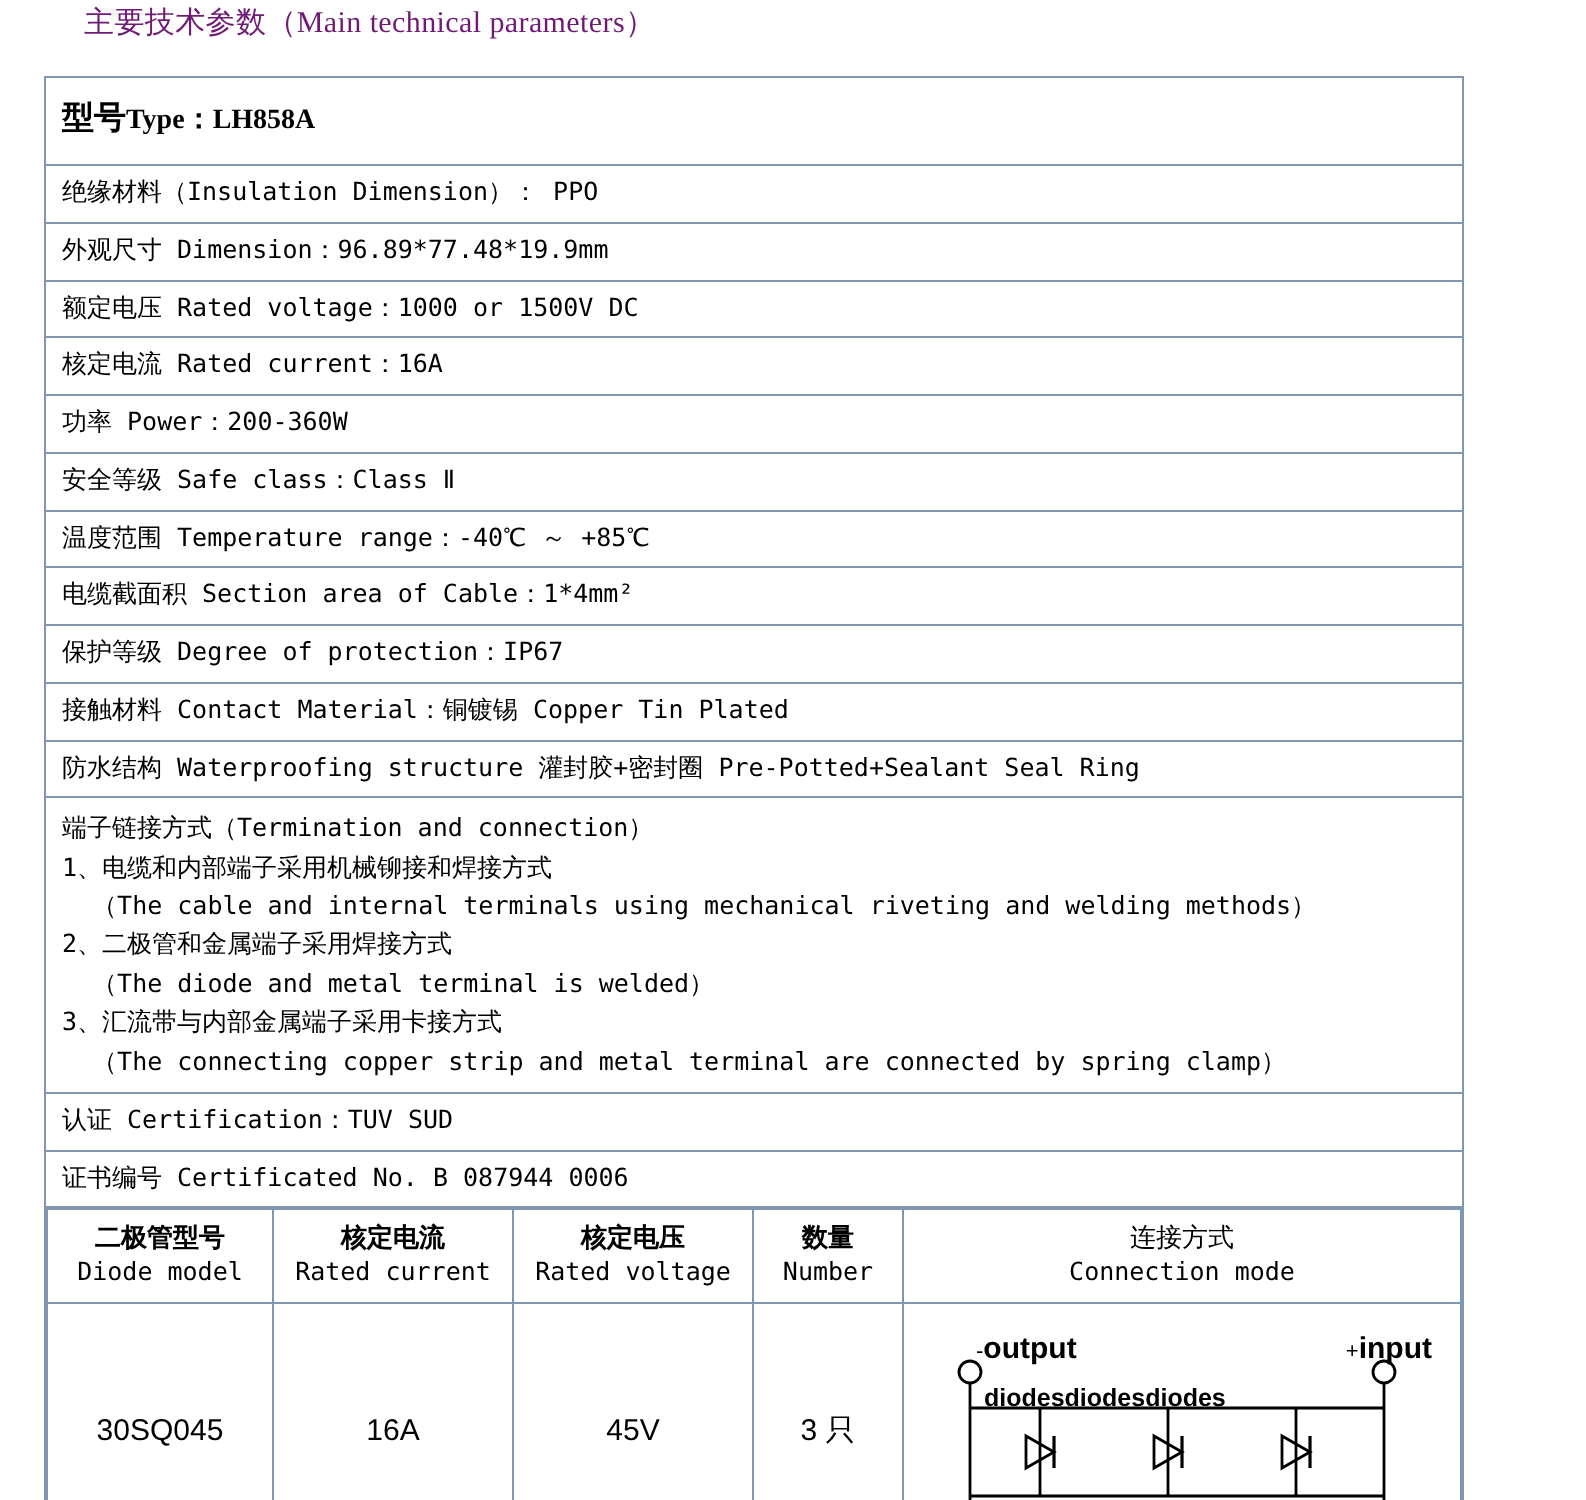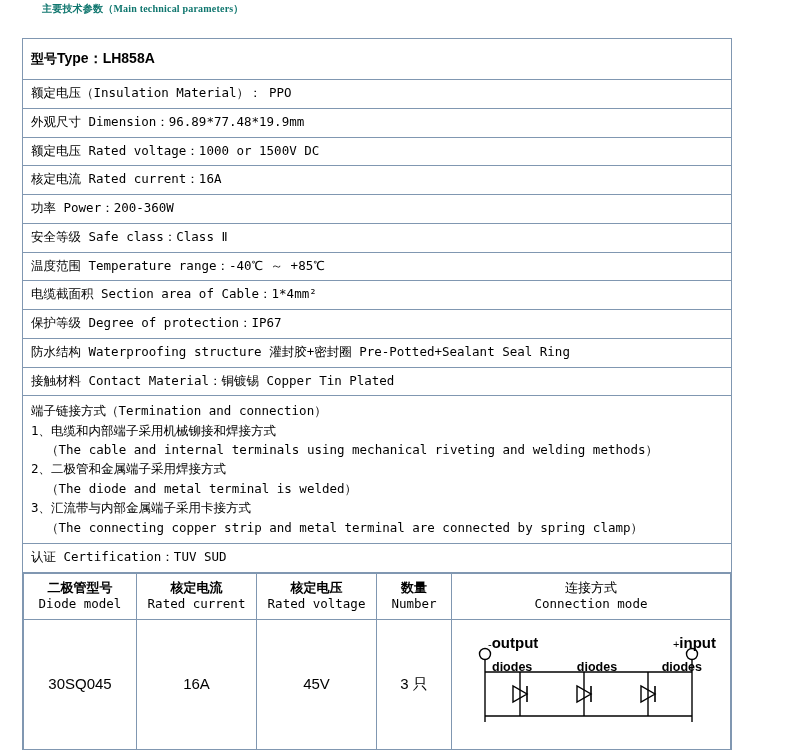--- a/index.html
+++ b/index.html
@@ -18,23 +18,23 @@
   .page {
     width: 793px;
     height: 750px;
     position: relative;
   }
   .doc-title {
     position: absolute;
     left: 42px;
     top: 2px;
     font-family: "Liberation Serif", serif;
-    font-weight: bold;
-    font-size: 10px;
-    color: #0f766e;
+    font-weight: normal;
+    font-size: 15px;
+    color: #701a75;
     letter-spacing: 0.2px;
   }
   .spec-table {
     position: absolute;
     left: 22px;
     top: 38px;
     width: 710px;
     border-collapse: collapse;
     border: 1px solid #8097b1;
     background: #ffffff;
@@ -48,24 +48,24 @@
     vertical-align: middle;
     color: #000;
   }
   .row-model td {
     padding-top: 9px;
     padding-bottom: 10px;
   }
   .model-cn {
     font-family: "Liberation Sans", sans-serif;
     font-weight: bold;
-    font-size: 13px;
+    font-size: 16px;
   }
   .model-en {
-    font-family: Liberation Sans, sans-serif;
+    font-family: Liberation Serif, serif;
     font-weight: bold;
     font-size: 14px;
   }
   .term-cell {
     padding-top: 5px !important;
     padding-bottom: 6px !important;
   }
   .term-line {
     white-space: pre;
     font-family: "DejaVu Sans Mono", monospace;
@@ -143,21 +143,20 @@
   .lbl-input .sign {
     font-size: 11px;
     font-weight: normal;
   }
   .diode-labels {
     position: absolute;
     top: 34px;
     left: 32px;
     width: 210px;
     display: flex;
-    justify-content: space-between;
     font-family: "Liberation Sans", sans-serif;
     font-weight: bold;
     font-size: 12.5px;
   }
   .diagram svg {
     position: absolute;
     left: 0;
     top: 0;
   }
 </style>
@@ -171,21 +170,21 @@
   <table class="spec-table">
     <tbody>
 
       <tr class="row-model">
         <td>
           <span class="model-cn">型号</span><span class="model-en">Type</span><span class="model-en">：</span><span class="model-en">LH858A</span>
         </td>
       </tr>
 
       <tr>
-          <td>额定电压（Insulation Material）： PPO</td>
+          <td>绝缘材料（Insulation Dimension）： PPO</td>
         </tr>
       <tr>
           <td>外观尺寸 Dimension：96.89*77.48*19.9mm</td>
         </tr>
       <tr>
           <td>额定电压 Rated voltage：1000 or 1500V DC</td>
         </tr>
       <tr>
           <td>核定电流 Rated current：16A</td>
         </tr>
@@ -198,40 +197,43 @@
       <tr>
           <td>温度范围 Temperature range：-40℃ ～ +85℃</td>
         </tr>
       <tr>
           <td>电缆截面积 Section area of Cable：1*4mm²</td>
         </tr>
       <tr>
           <td>保护等级 Degree of protection：IP67</td>
         </tr>
       <tr>
+          <td>接触材料 Contact Material：铜镀锡 Copper Tin Plated</td>
+        </tr>
+      <tr>
           <td>防水结构 Waterproofing structure   灌封胶+密封圈 Pre-Potted+Sealant Seal Ring</td>
-        </tr>
-      <tr>
-          <td>接触材料 Contact Material：铜镀锡 Copper Tin Plated</td>
         </tr>
 
       <tr>
         <td class="term-cell">
           <div class="term-line">端子链接方式（Termination and connection）</div>
           <div class="term-line">1、电缆和内部端子采用机械铆接和焊接方式</div>
           <div class="term-line">  （The cable and internal terminals using mechanical riveting and welding methods）</div>
           <div class="term-line">2、二极管和金属端子采用焊接方式</div>
           <div class="term-line">  （The diode and metal terminal is welded）</div>
           <div class="term-line">3、汇流带与内部金属端子采用卡接方式</div>
           <div class="term-line">  （The connecting copper strip and metal terminal are connected by spring clamp）</div>
         </td>
       </tr>
 
       <tr>
           <td>认证 Certification：TUV SUD</td>
+        </tr>
+      <tr>
+          <td>证书编号 Certificated No. B 087944 0006</td>
         </tr>
 
       <tr>
         <td style="padding:0;border:none;">
           <table class="diode-table">
             <tbody>
               <tr>
                 <th class="dhead col1">
                   <div>二极管型号</div>
                   <div class="en">Diode model</div>

